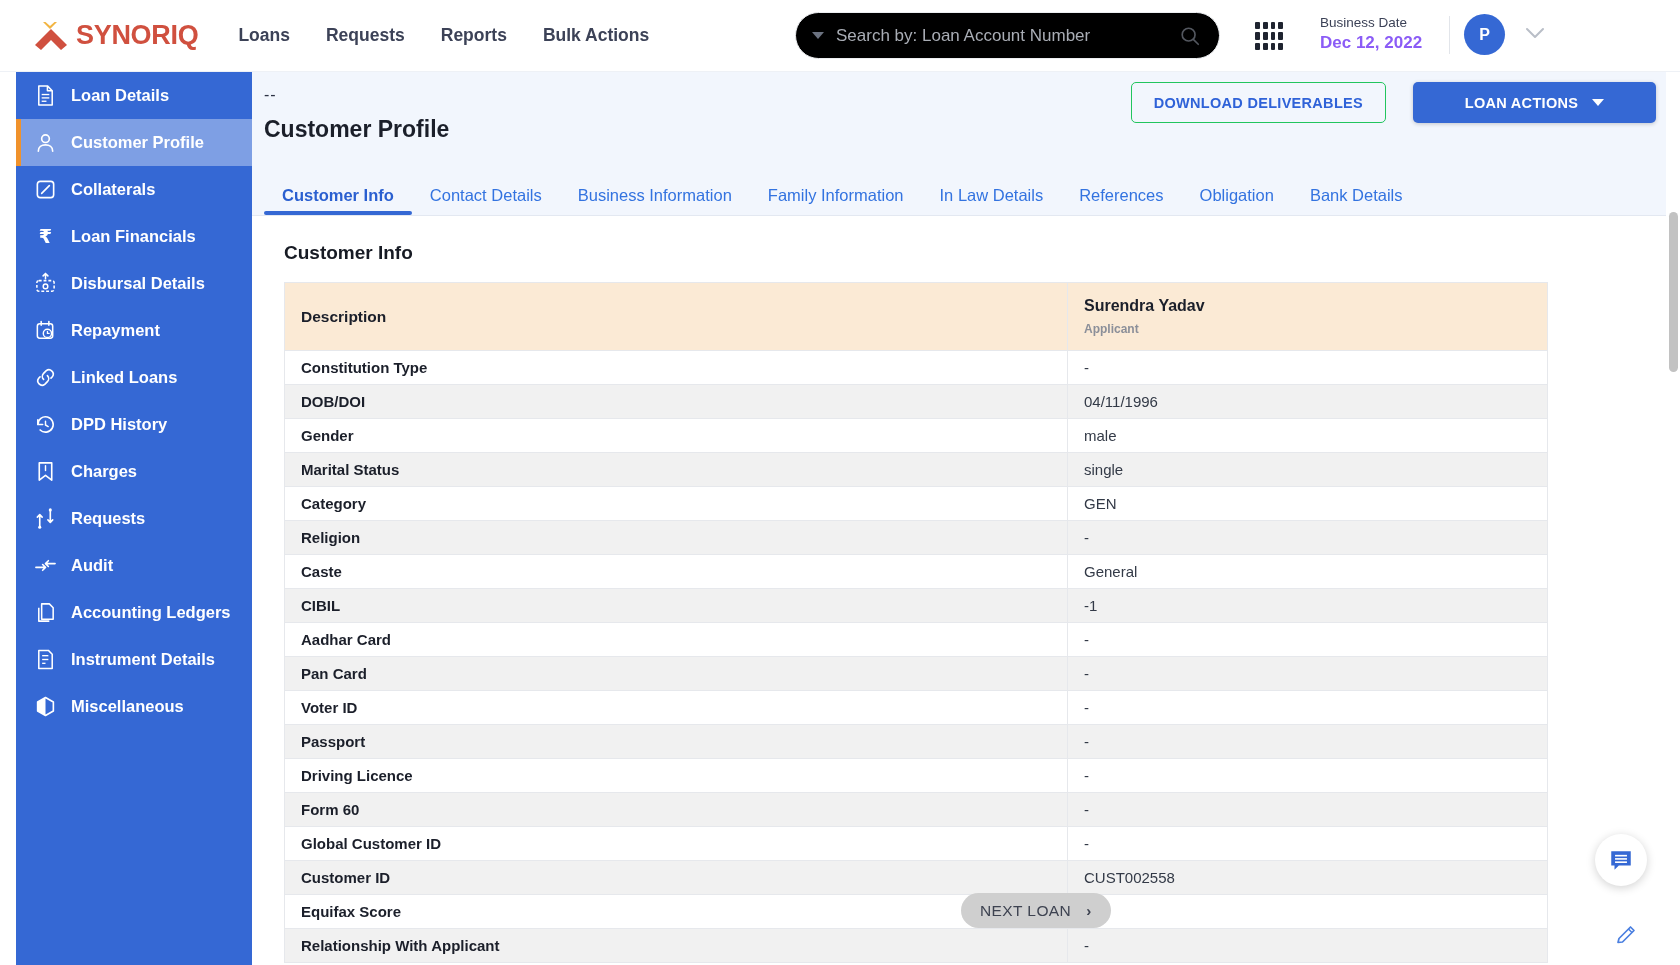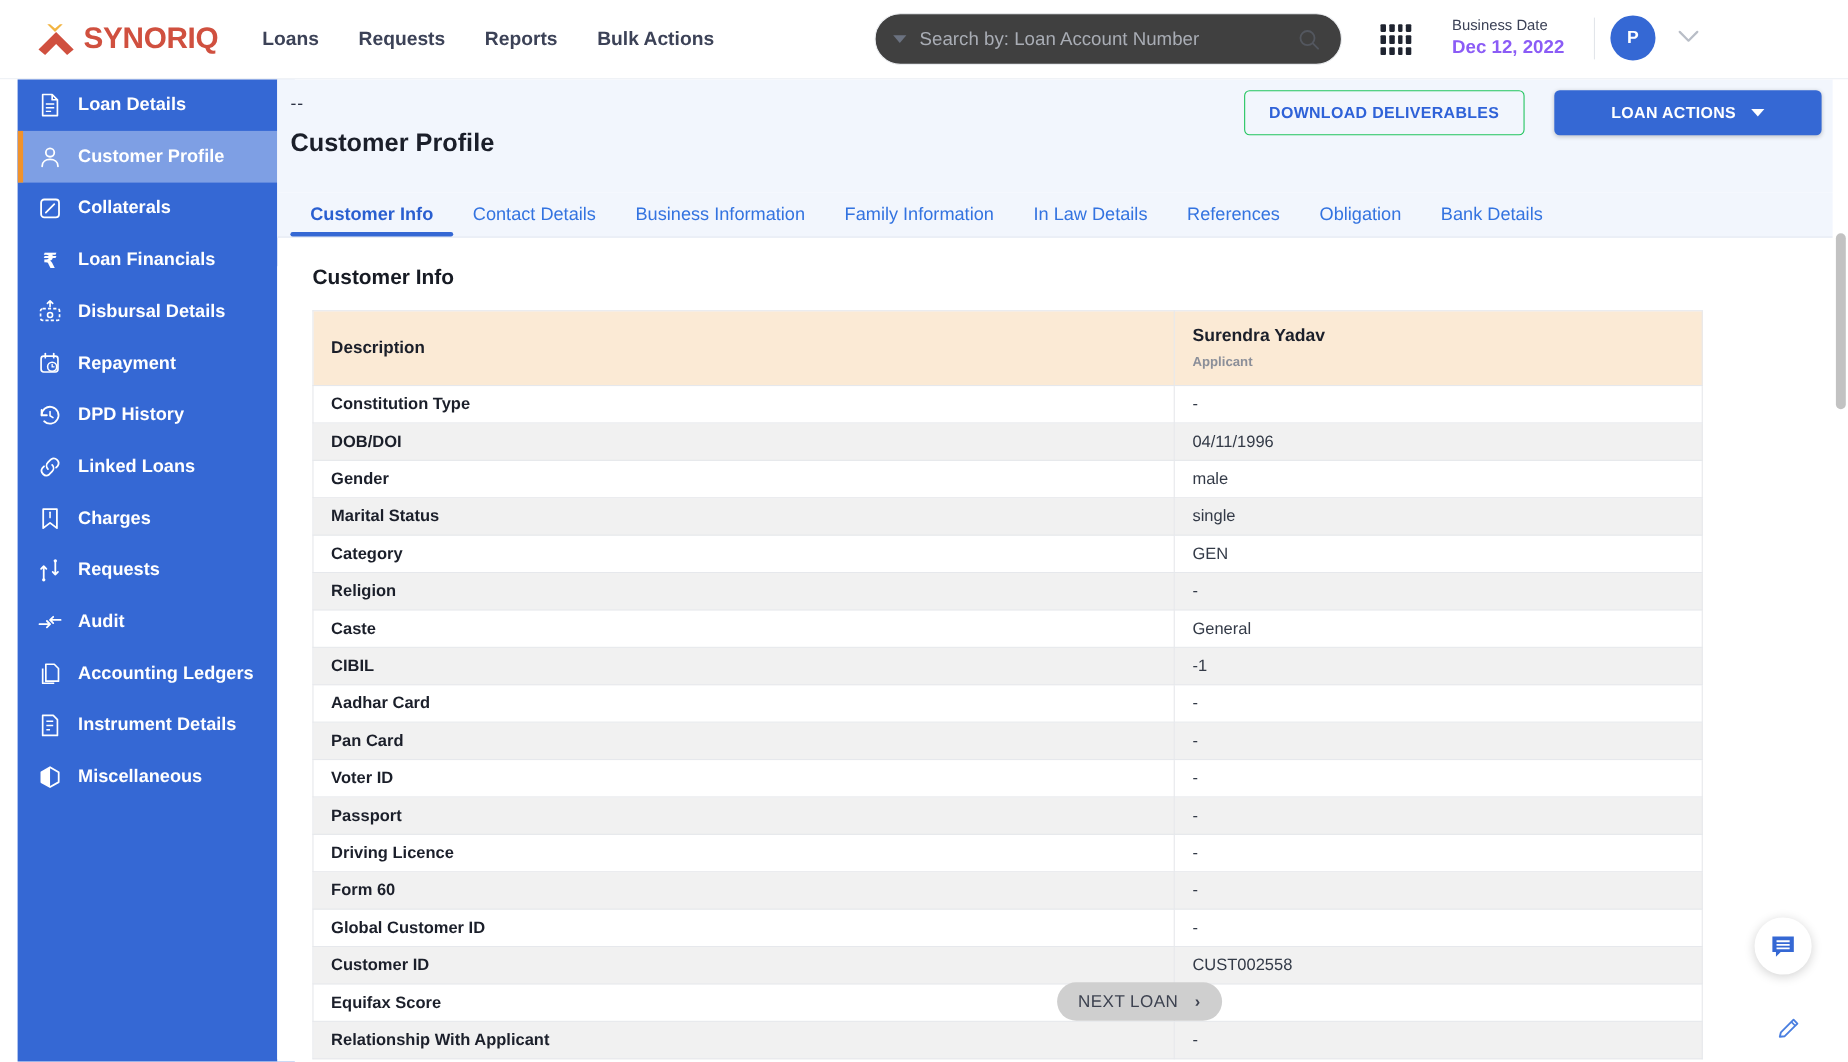--- a/index.html
+++ b/index.html
@@ -39,21 +39,21 @@
     color: #D0503F; letter-spacing: -0.3px;
   }
   .nav-links { display: flex; align-items: center; gap: 36px; }
   .nav-link {
     font-size: 17.5px; font-weight: bold; color: #3c4257;
     cursor: pointer; white-space: nowrap;
   }
   .search-box {
     position: absolute; left: 795px; top: 12px;
     width: 425px; height: 47px;
-    background: #404040; border: 1px solid #eceef1;
+    background: #000000; border: 1px solid #eceef1;
     border-radius: 24px;
     display: flex; align-items: center;
     padding: 0 18px 0 16px;
     justify-content: center;
   }
   .search-caret {
     width: 0; height: 0;
     border-left: 6px solid transparent;
     border-right: 6px solid transparent;
     border-top: 7px solid #6b7280;
@@ -362,33 +362,33 @@
       <line x1="7.5" y1="2.5" x2="7.5" y2="6.5" stroke="#fff" stroke-width="1.6" stroke-linecap="round"></line>
       <line x1="15.5" y1="2.5" x2="15.5" y2="6.5" stroke="#fff" stroke-width="1.6" stroke-linecap="round"></line>
       <circle cx="14" cy="15" r="4.3" fill="#3568d4" stroke="#fff" stroke-width="1.5"></circle>
       <path d="M14 12.8 v2.3 h1.8" fill="none" stroke="#fff" stroke-width="1.3" stroke-linecap="round"></path>
     </svg>
     <span class="side-label">Repayment</span>
   </div>
 
   <div class="side-item">
     <svg class="side-ico" viewBox="0 0 24 24">
+      <path d="M10 14 a4.5 4.5 0 0 1 0-6.3 l2.8-2.8 a4.5 4.5 0 0 1 6.3 6.3 L17.7 12.6" fill="none" stroke="#fff" stroke-width="1.7" stroke-linecap="round"></path>
+      <path d="M14 10 a4.5 4.5 0 0 1 0 6.3 l-2.8 2.8 a4.5 4.5 0 0 1-6.3-6.3 L6.3 11.4" fill="none" stroke="#fff" stroke-width="1.7" stroke-linecap="round"></path>
+    </svg>
+    <span class="side-label">Linked Loans</span>
+  </div>
+
+  <div class="side-item">
+    <svg class="side-ico" viewBox="0 0 24 24">
       <path d="M4 12 a8 8 0 1 1 2.4 5.7" fill="none" stroke="#fff" stroke-width="1.7" stroke-linecap="round"></path>
       <path d="M4 7 v5 h5" fill="none" stroke="#fff" stroke-width="1.7" stroke-linecap="round" stroke-linejoin="round"></path>
       <path d="M12 8.5 v4 l2.8 1.7" fill="none" stroke="#fff" stroke-width="1.5" stroke-linecap="round"></path>
     </svg>
     <span class="side-label">DPD History</span>
-  </div>
-
-  <div class="side-item">
-    <svg class="side-ico" viewBox="0 0 24 24">
-      <path d="M10 14 a4.5 4.5 0 0 1 0-6.3 l2.8-2.8 a4.5 4.5 0 0 1 6.3 6.3 L17.7 12.6" fill="none" stroke="#fff" stroke-width="1.7" stroke-linecap="round"></path>
-      <path d="M14 10 a4.5 4.5 0 0 1 0 6.3 l-2.8 2.8 a4.5 4.5 0 0 1-6.3-6.3 L6.3 11.4" fill="none" stroke="#fff" stroke-width="1.7" stroke-linecap="round"></path>
-    </svg>
-    <span class="side-label">Linked Loans</span>
   </div>
 
   <div class="side-item">
     <svg class="side-ico" viewBox="0 0 24 24">
       <path d="M5.5 3 h13 v18 l-6.5-5 l-6.5 5 Z" fill="none" stroke="#fff" stroke-width="1.7" stroke-linejoin="round"></path>
       <line x1="12" y1="6" x2="12" y2="11" stroke="#fff" stroke-width="1.5" stroke-linecap="round"></line>
     </svg>
     <span class="side-label">Charges</span>
   </div>
 

